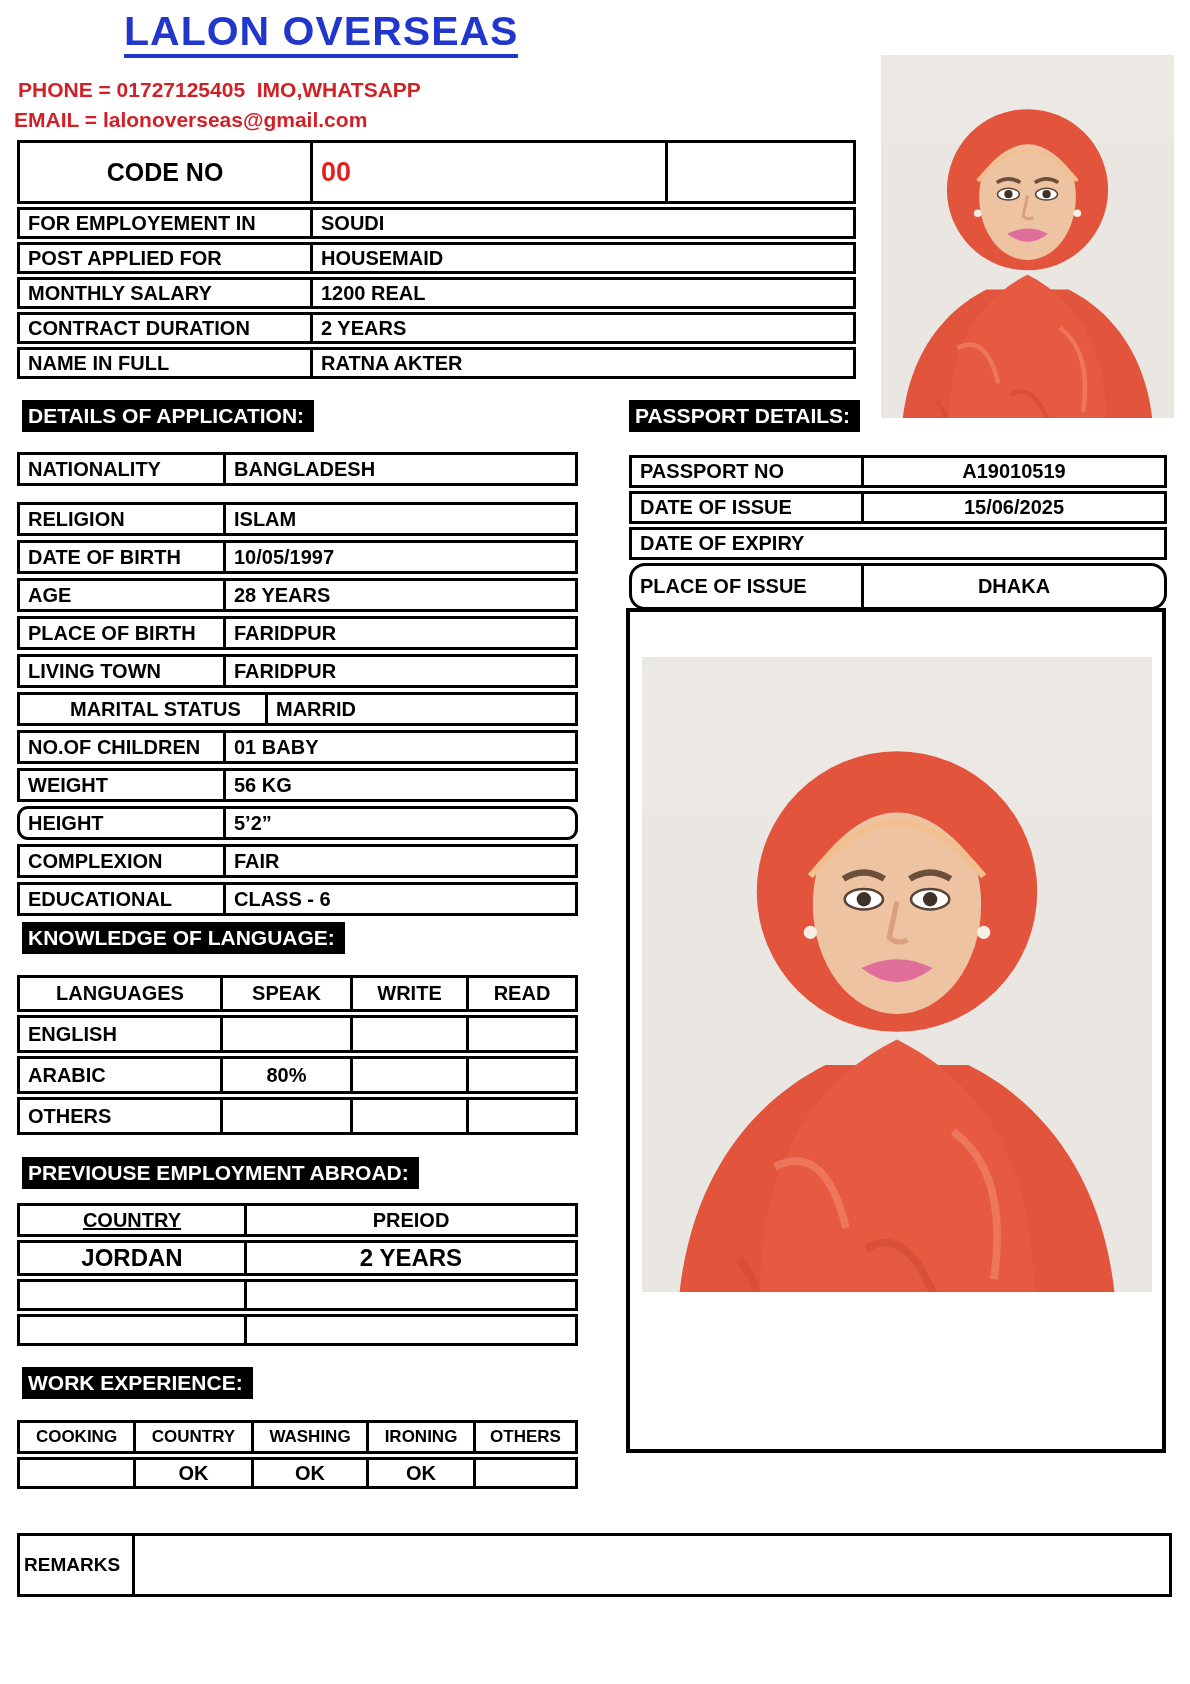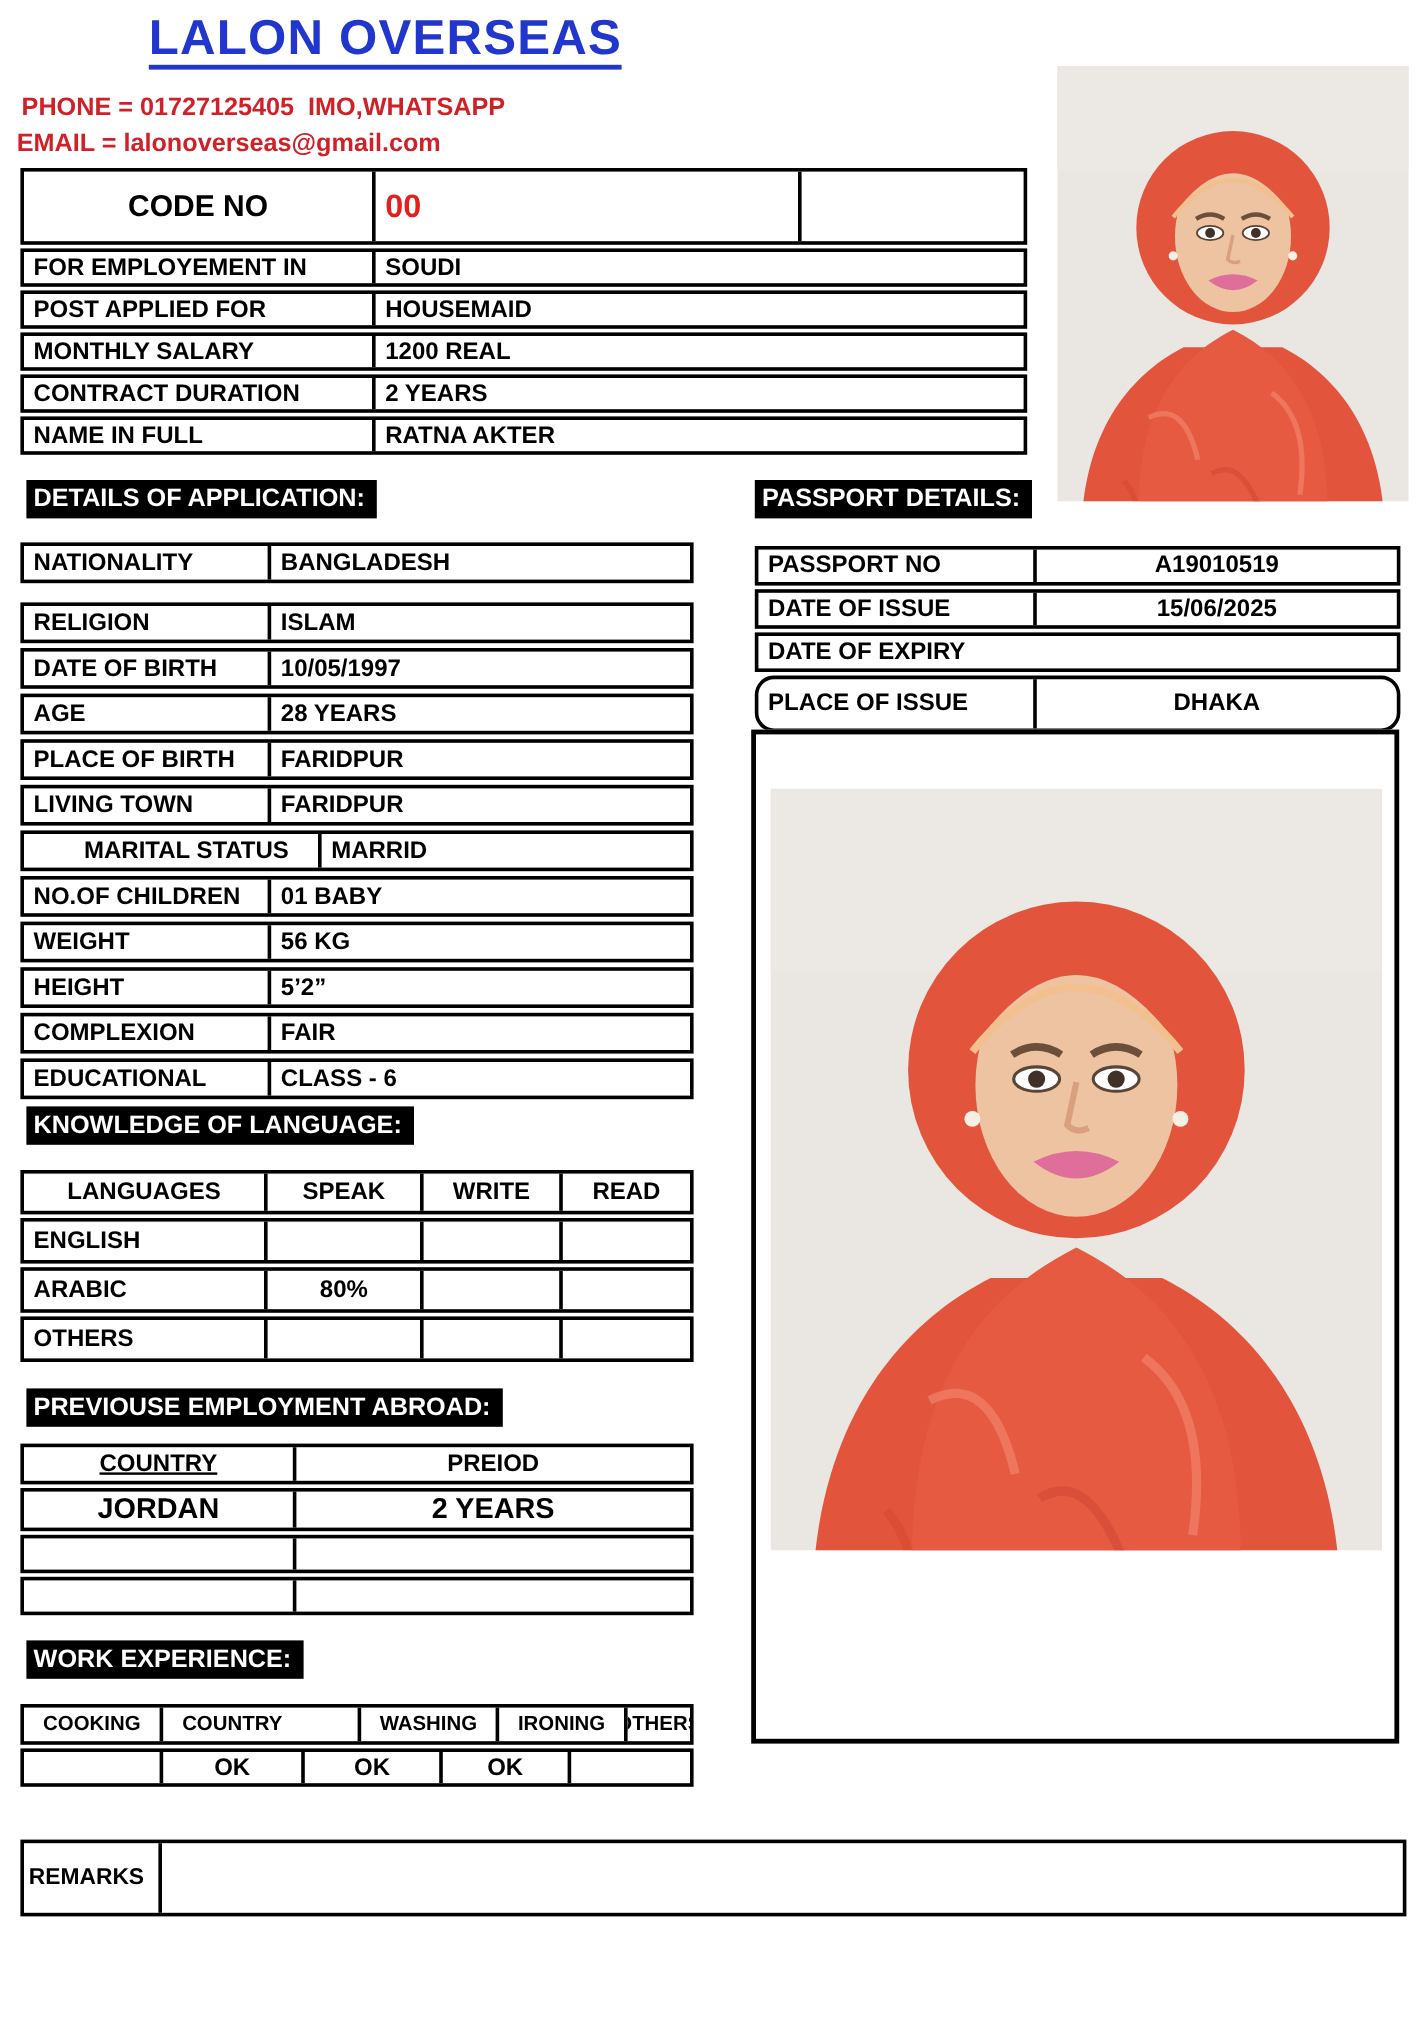--- a/index.html
+++ b/index.html
@@ -137,21 +137,21 @@
       <div class="cell sep pad" style="flex:1;">MARRID</div>
     </div>
     <div class="trow gap4" style="height:34px;">
       <div class="cell pad" style="width:203px;">NO.OF CHILDREN</div>
       <div class="cell sep pad" style="flex:1;">01 BABY</div>
     </div>
     <div class="trow gap4" style="height:34px;">
       <div class="cell pad" style="width:203px;">WEIGHT</div>
       <div class="cell sep pad" style="flex:1;">56 KG</div>
     </div>
-    <div class="trow gap4" style="height:34px;">
+    <div class="trow gap4" style="height:34px;border-radius:11px;">
       <div class="cell pad" style="width:203px;">HEIGHT</div>
       <div class="cell sep pad" style="flex:1;">5’2”</div>
     </div>
     <div class="trow gap4" style="height:34px;">
       <div class="cell pad" style="width:203px;">COMPLEXION</div>
       <div class="cell sep pad" style="flex:1;">FAIR</div>
     </div>
     <div class="trow" style="height:34px;">
       <div class="cell pad" style="width:203px;">EDUCATIONAL</div>
       <div class="cell sep pad" style="flex:1;">CLASS - 6</div>
@@ -229,21 +229,21 @@
       <div class="cell center" style="width:224px;"></div>
       <div class="cell sep center" style="flex:1;"></div>
     </div>
   </div>
 
   <div class="abs sec-label" style="left:22px;top:1367px;">WORK EXPERIENCE:</div>
   <div class="abs" style="left:17px;top:1420px;width:561px;">
     <div class="trow gap3" style="height:34px;">
       <div class="cell center" style="width:113px;font-size:17px;">COOKING</div>
       <div class="cell sep center" style="width:118px;font-size:17px;">COUNTRY</div>
-      <div class="cell sep center" style="width:115px;font-size:17px;margin-left:47px;">WASHING</div>
+      <div class="cell sep center" style="width:115px;font-size:17px;">WASHING</div>
       <div class="cell sep center" style="width:107px;font-size:17px;">IRONING</div>
       <div class="cell sep center" style="flex:1;font-size:17px;">OTHERS</div>
     </div>
     <div class="trow" style="height:32px;">
       <div class="cell center" style="width:113px;"></div>
       <div class="cell sep center" style="width:118px;">OK</div>
       <div class="cell sep center" style="width:115px;">OK</div>
       <div class="cell sep center" style="width:107px;">OK</div>
       <div class="cell sep center" style="flex:1;"></div>
     </div>

